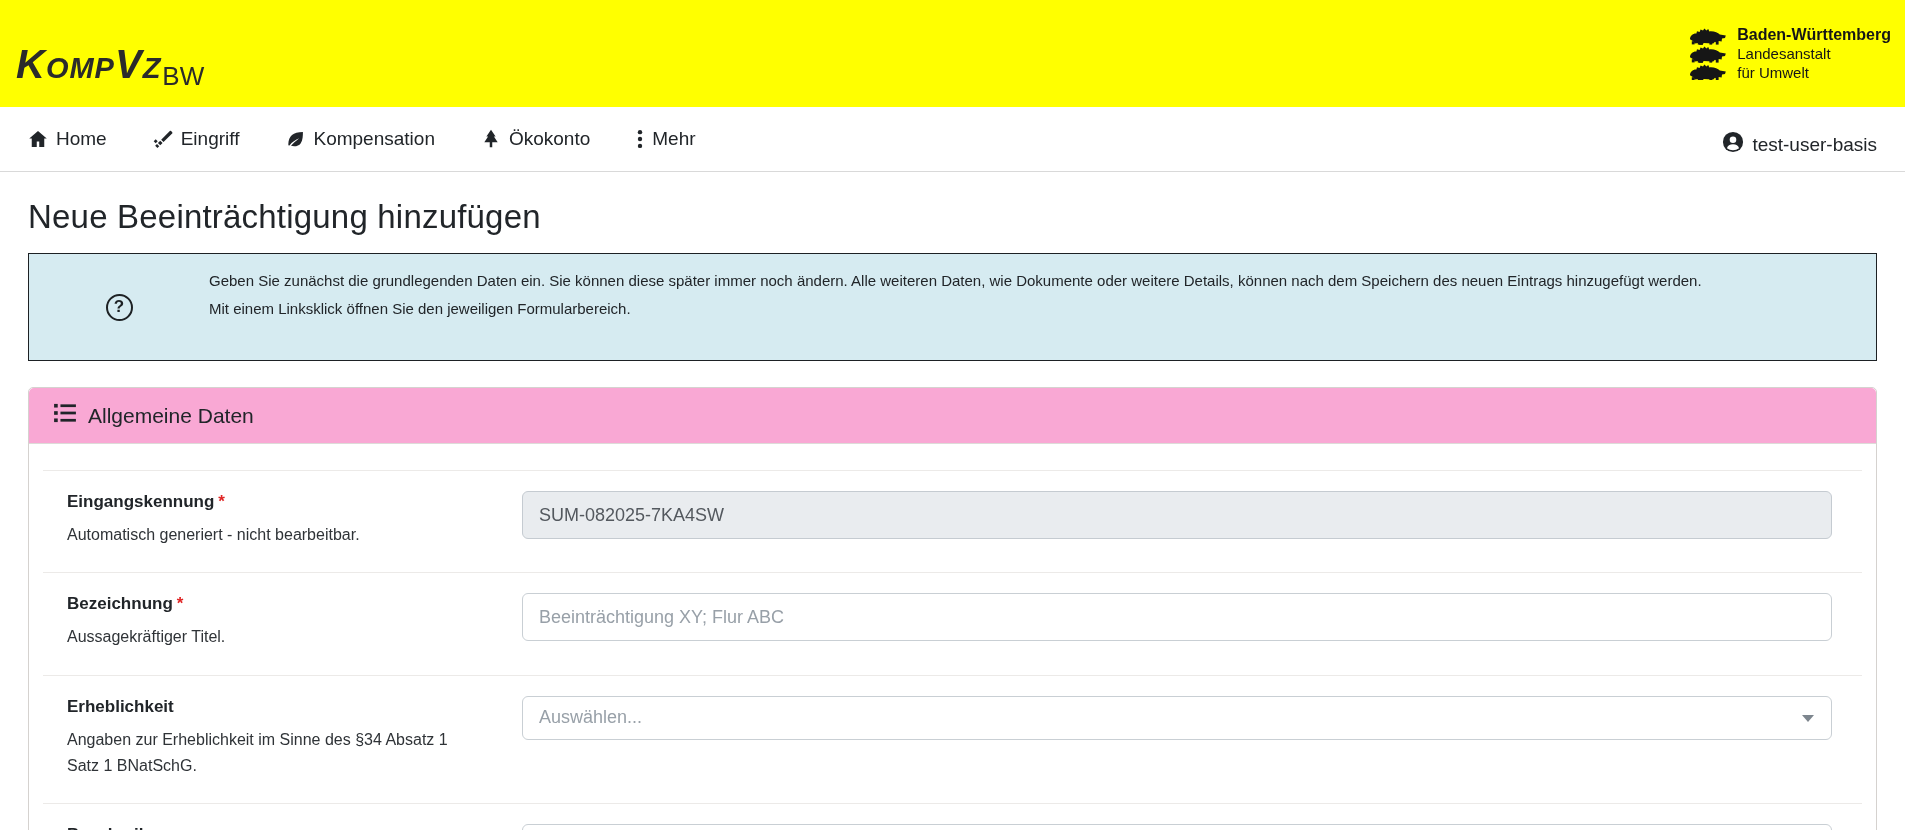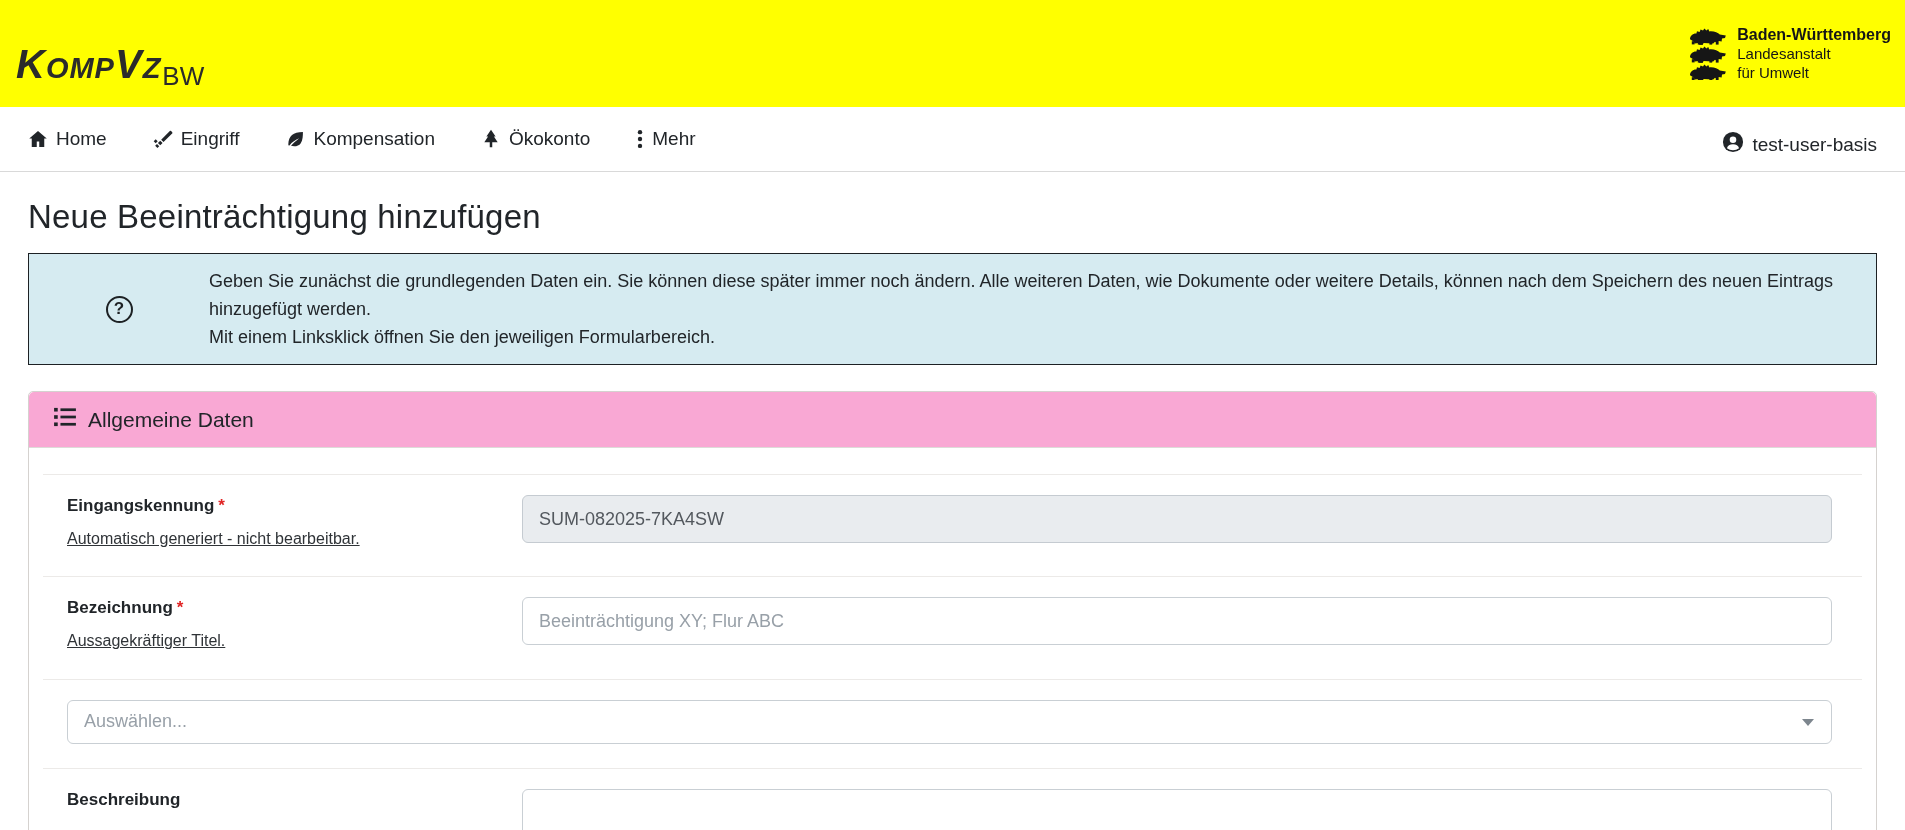--- a/index.html
+++ b/index.html
@@ -32,36 +32,36 @@
   
   .page { padding: 0 28px; }
   .page-title { font-size: 33px; font-weight: 400; margin-top: 26px; letter-spacing: .2px; }
 
   .info-box { margin-top: 17px; background: #d6ebf1; border: 1px solid #1d2124;
     display: flex; min-height: 108px; }
   .info-icon-col { flex: 0 0 180px; display: flex; align-items: center; justify-content: center; }
   .help-circle { width: 27px; height: 27px; border: 2px solid #1d2124; border-radius: 50%;
     display: flex; align-items: center; justify-content: center;
     font-size: 17px; font-weight: 700; color: #1d2124; }
-  .info-text { padding: 13px 40px 13px 0; font-size: 18px; line-height: 28px; color: #212529; }
+  .info-text { padding: 13px 40px 13px 0; font-size: 15px; line-height: 28px; color: #212529; }
 
   
   .panel { margin-top: 26px; border: 1px solid #d5d2cf; border-radius: 5px;
     background: #fff; }
   .panel-header { background: #f9a8d4; border-bottom: 1px solid #dddbd8;
     border-radius: 5px 5px 0 0; padding: 15px 25px; display: flex;
     align-items: center; gap: 12px; font-size: 21px; }
   .panel-body { padding: 26px 14px 0 14px; }
 
   .form-row { display: flex; border-top: 1px solid #eceae8; padding: 20px 14px 24px 24px; }
   .label-col { flex: 0 0 455px; padding-right: 40px; }
   .field-label { font-size: 17px; font-weight: 700; line-height: 1.35; }
   .req { color: #e02424; margin-left: 4px; }
   .field-help { font-size: 16px; color: #2f3337; margin-top: 8px; line-height: 1.65;
-    max-width: 398px; text-decoration: underline; }
+    max-width: 398px; }
   .input-col { flex: 1; padding-right: 16px; }
 
   .text-input { width: 100%; height: 48px; border: 1px solid #c9cfd4; border-radius: 6px;
     padding: 0 16px; font-size: 18px; font-family: "Liberation Sans", sans-serif;
     color: #7f1d1d; background: #fff; outline: none; }
   .text-input::placeholder { color: #98a0a8; opacity: 1; }
   .text-input:disabled { background: #e9ecef; color: #53585e; border-color: #c5cbd1; }
 
   .select-box { width: 100%; height: 44px; border: 1px solid #c9cfd4; border-radius: 6px;
     padding: 0 16px; display: flex; align-items: center; justify-content: space-between;
@@ -214,20 +214,26 @@
             <span>Bezeichnung</span><span class="req">*</span>
           </div>
           <div class="field-help">Aussagekräftiger Titel.</div>
         </div>
         <div class="input-col">
           <input class="text-input" type="text" placeholder="Beeinträchtigung XY; Flur ABC" style="">
         </div>
       </div>
 
       <div class="form-row">
+        <div class="label-col">
+          <div class="field-label">
+            <span>Erheblichkeit</span><span class="req"></span>
+          </div>
+          <div class="field-help">Angaben zur Erheblichkeit im Sinne des §34 Absatz 1 Satz 1 BNatSchG.</div>
+        </div>
         <div class="input-col">
           <div class="select-box">
             <span class="select-placeholder">Auswählen...</span>
             <span>
               <svg width="14" height="10" viewBox="0 0 14 10" fill="#7d868e">
                   <path d="M1 2h12L7 9z"></path>
                 </svg>
             </span>
           </div>
         </div>

